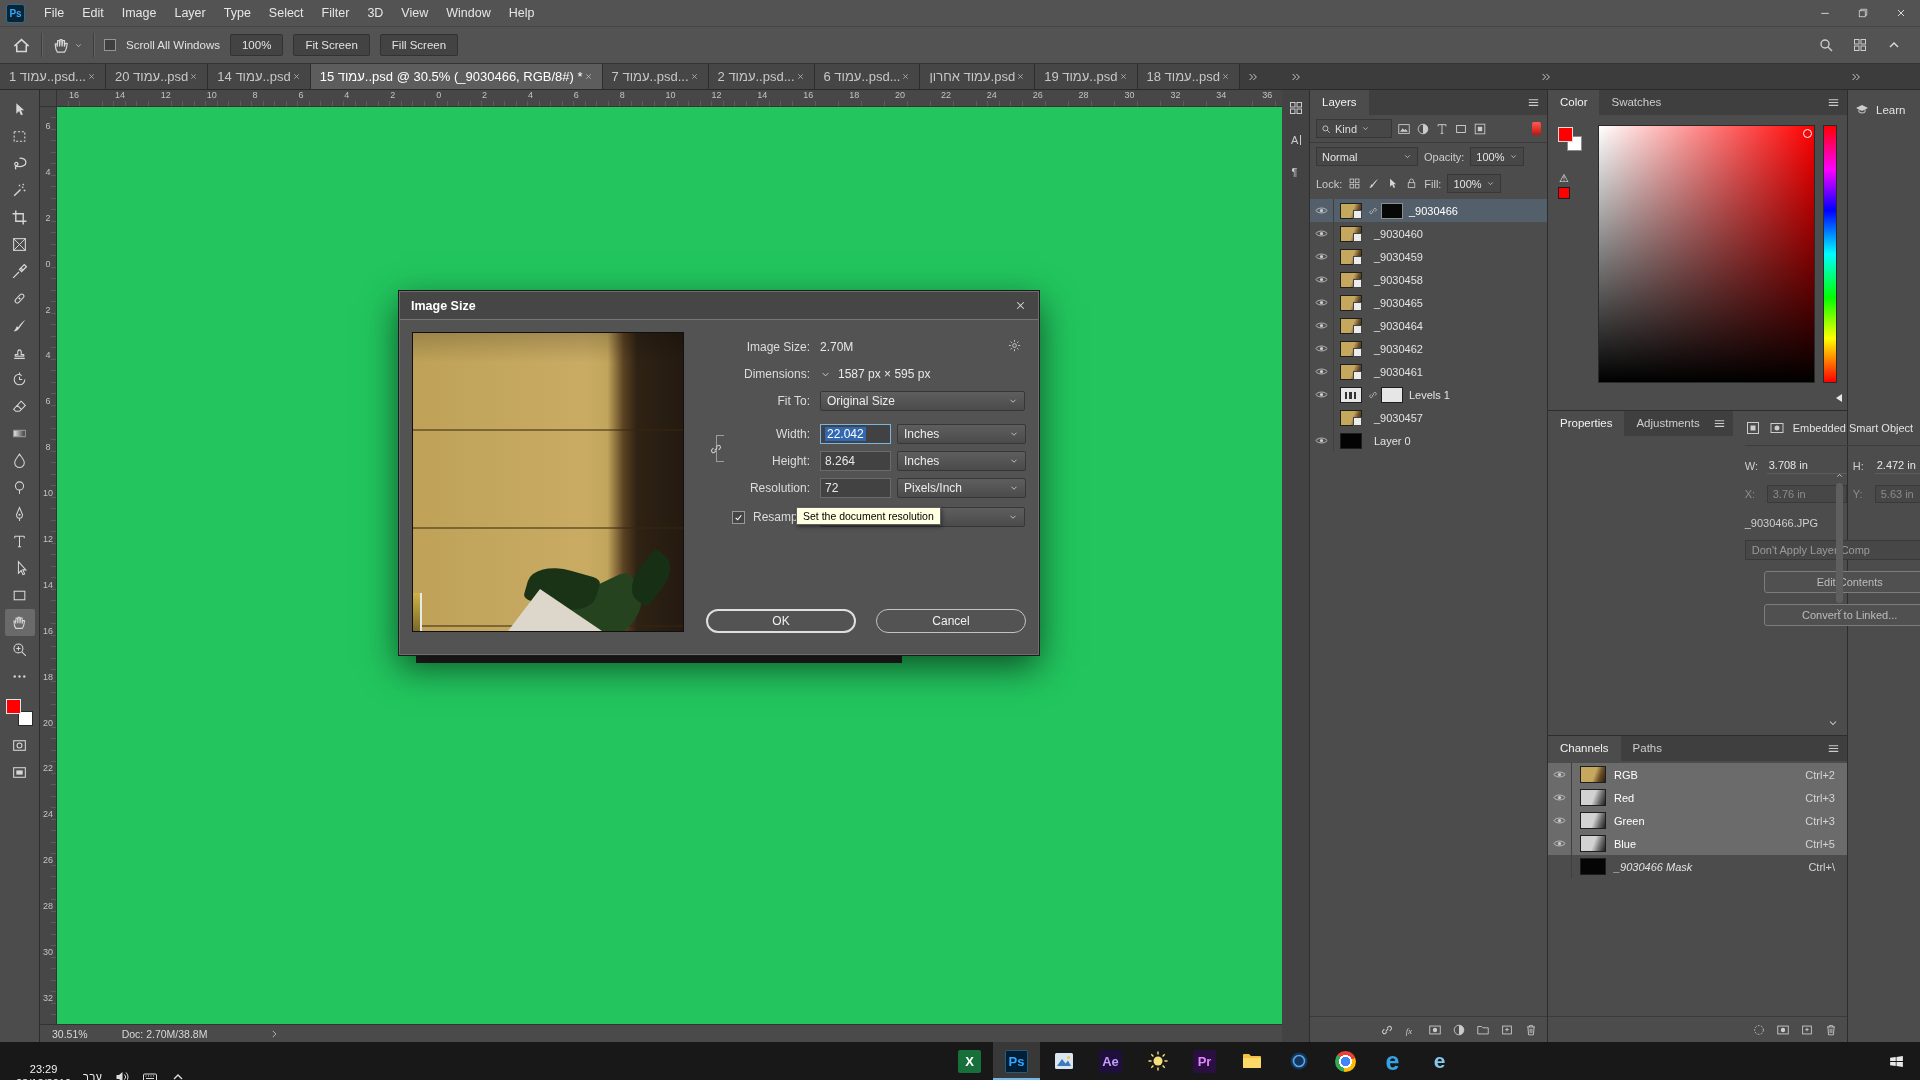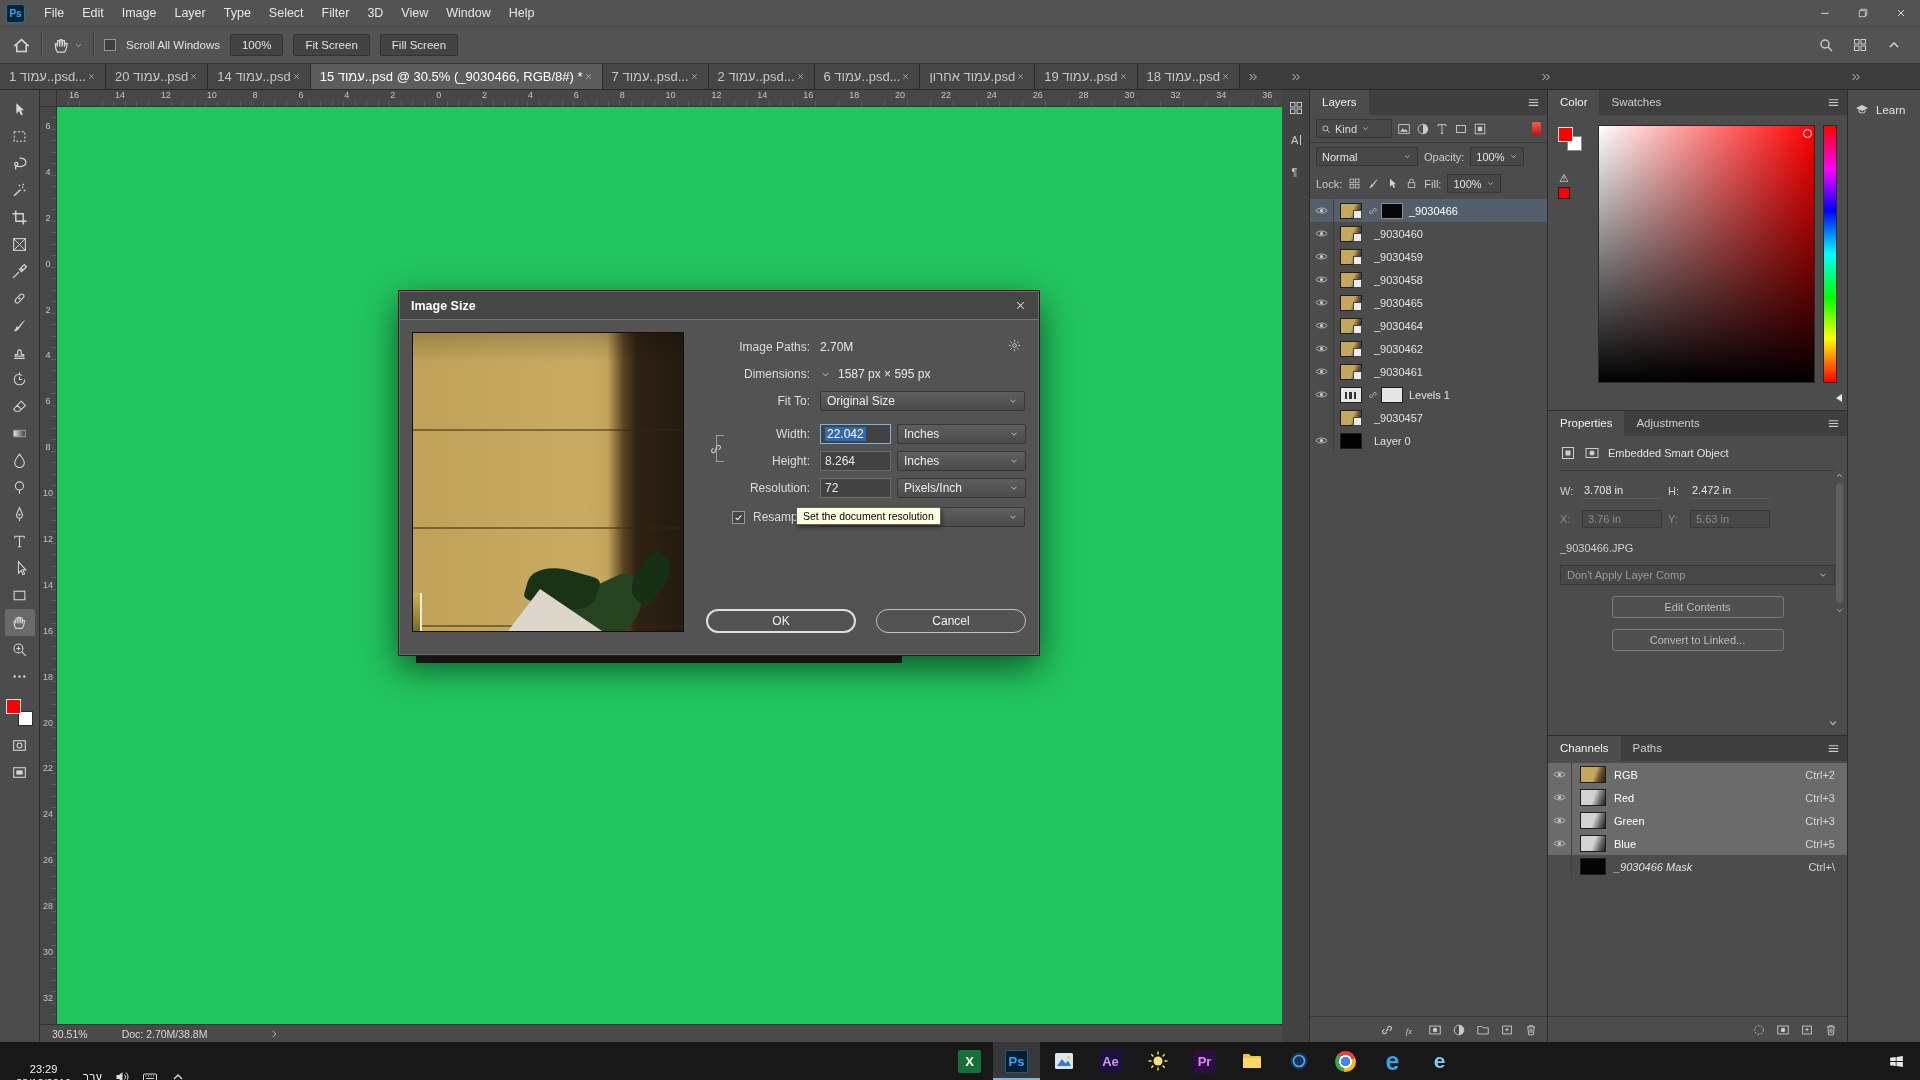--- a/index.html
+++ b/index.html
@@ -166,21 +166,21 @@
   .gamut-warning{font-size:11px;color:#e0e0e0;line-height:1}
   .gamut-swatch{width:12px;height:12px;border:1px solid #1c1c1c}
   .sat-square{flex:1;height:258px;position:relative;border:1px solid #292929;
     background:linear-gradient(to top,#000,rgba(0,0,0,0)),linear-gradient(to right,#fff,#f00)}
   .sat-marker{position:absolute;right:2px;top:3px;width:9px;height:9px;border:1.5px solid #fff;border-radius:50%}
   .hue-wrap{position:relative;width:16px;flex:none}
   .hue-bar{width:14px;height:258px;border:1px solid #292929;
     background:linear-gradient(to bottom,#f00 0%,#f0f 17%,#00f 33%,#0ff 50%,#0f0 67%,#ff0 83%,#f00 100%)}
   .hue-marker{position:absolute;right:-3px;bottom:-2px;width:0;height:0;border-top:4px solid transparent;border-bottom:4px solid transparent;border-right:6px solid #e8e8e8}
 
-  .properties-panel{height:325px;background:#4c4c4c;border-top:1px solid #2d2d2d;display:flex;flex-direction:column;position:relative}
+  .properties-panel{height:325px;background:#4c4c4c;border-top:1px solid #2d2d2d;display:flex;flex-direction:row;position:relative}
   .props-body{padding:9px 12px;font-size:11px}
   .props-header{display:flex;align-items:center;gap:8px;padding-bottom:9px;border-bottom:1px solid #3d3d3d;color:#e2e2e2}
   .ph-ic{width:16px;height:16px}
   .dim-row{display:flex;align-items:center;gap:6px;margin-top:11px}
   .dim-label{width:16px;color:#cfcfcf}
   .dim-label.dis,.dim-box.dis{color:#8b8b8b}
   .dim-value{width:80px;color:#e6e6e6;border-bottom:1px solid #5c5c5c;padding:2px}
   .dim-box{width:80px;background:#474747;border:1px solid #393939;padding:2px 5px}
   .props-file{margin-top:14px;color:#cfcfcf}
   .props-dd{margin-top:11px;height:20px;background:#474747;border:1px solid #393939;display:flex;align-items:center;justify-content:space-between;padding:0 6px;color:#9b9b9b}
@@ -687,21 +687,21 @@
           <div class="dialog-body">
             <div class="preview">
               <span class="leaf l1"></span>
               <span class="leaf l2"></span>
               <span class="leaf l3"></span>
               <span class="wedge"></span>
               <span class="corner-strip"></span>
             </div>
             <div class="dialog-form">
               <div class="form-row r-size">
-                <span class="form-label">Image Paths:</span>
+                <span class="form-label">Image Size:</span>
                 <span class="form-value">2.70M</span>
                 <span class="gear" data-icon="gear">
                     <svg viewBox="0 0 16 16">
                       <circle cx="8" cy="8" r="2" fill="none" stroke="#ccc"></circle>
                       <path d="M8 2 V4 M8 12 V14 M2 8 H4 M12 8 H14 M3.8 3.8 L5.2 5.2 M10.8 10.8 L12.2 12.2 M12.2 3.8 L10.8 5.2 M5.2 10.8 L3.8 12.2" stroke="#ccc" fill="none"></path>
                     </svg>
                   </span>
               </div>
               <div class="form-row">
                 <span class="form-label">Dimensions:</span>

